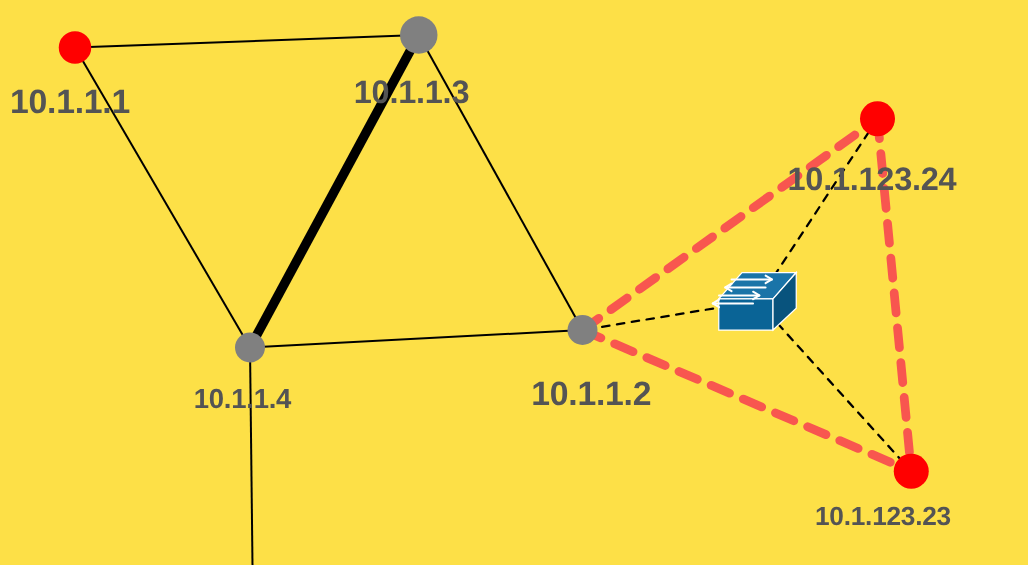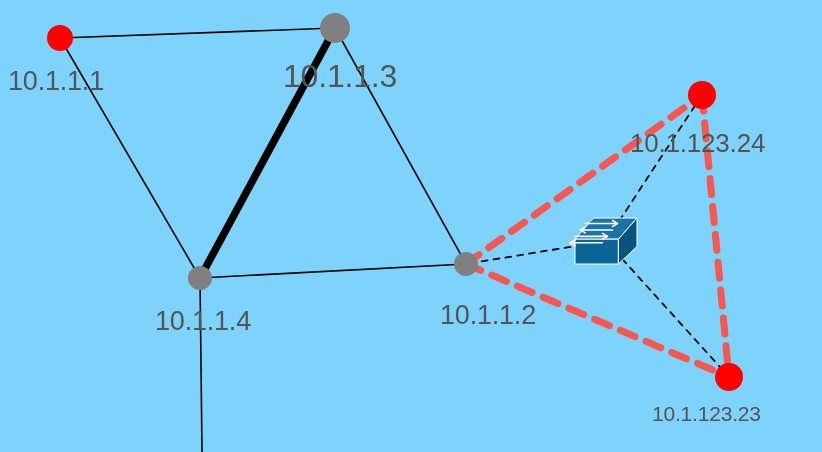--- a/index.html
+++ b/index.html
@@ -4,23 +4,24 @@
 <style>
   html, body {
     margin: 0;
     padding: 0;
     background: #ffffff;
   }
   #canvas {
     position: relative;
     width: 822px;
     height: 452px;
-    background: #7dd3fc;
+    background: #fde047;
     overflow: hidden;
     font-family: "Liberation Sans", sans-serif;
+    font-weight: bold;
   }
   #net-svg {
     position: absolute;
     left: 0;
     top: 0;
     width: 822px;
     height: 452px;
   }
   .node-label {
     position: absolute;
@@ -74,20 +75,20 @@
         <circle cx="335" cy="28" r="15" fill="#808080"></circle>
         <circle cx="200" cy="278" r="12" fill="#808080"></circle>
         <circle cx="466" cy="264" r="12" fill="#808080"></circle>
         <circle cx="702" cy="95" r="14" fill="#ff0000"></circle>
         <circle cx="729" cy="377" r="14" fill="#ff0000"></circle>
       </g>
   </svg>
 
   <div id="labels-layer">
       <div class="node-label" style="left: 8px; top: 68px; color: rgb(84, 84, 84); font-size: 27px;">10.1.1.1</div>
-      <div class="node-label" style="left: 283px; top: 60px; color: rgb(84, 84, 84); font-size: 32px;">10.1.1.3</div>
-      <div class="node-label" style="left: 155px; top: 308px; color: rgb(84, 84, 84); font-size: 27px;">10.1.1.4</div>
-      <div class="node-label" style="left: 440px; top: 302px; color: rgb(84, 84, 84); font-size: 27px;">10.1.1.2</div>
+      <div class="node-label" style="left: 283px; top: 60px; color: rgb(84, 84, 84); font-size: 26px;">10.1.1.3</div>
+      <div class="node-label" style="left: 155px; top: 308px; color: rgb(84, 84, 84); font-size: 22px;">10.1.1.4</div>
+      <div class="node-label" style="left: 425px; top: 302px; color: rgb(84, 84, 84); font-size: 27px;">10.1.1.2</div>
       <div class="node-label" style="left: 630px; top: 130px; color: rgb(84, 84, 84); font-size: 26px;">10.1.123.24</div>
       <div class="node-label" style="left: 652px; top: 403px; color: rgb(84, 84, 84); font-size: 21px;">10.1.123.23</div>
     </div>
 
 </div>
 
 </body></html>

